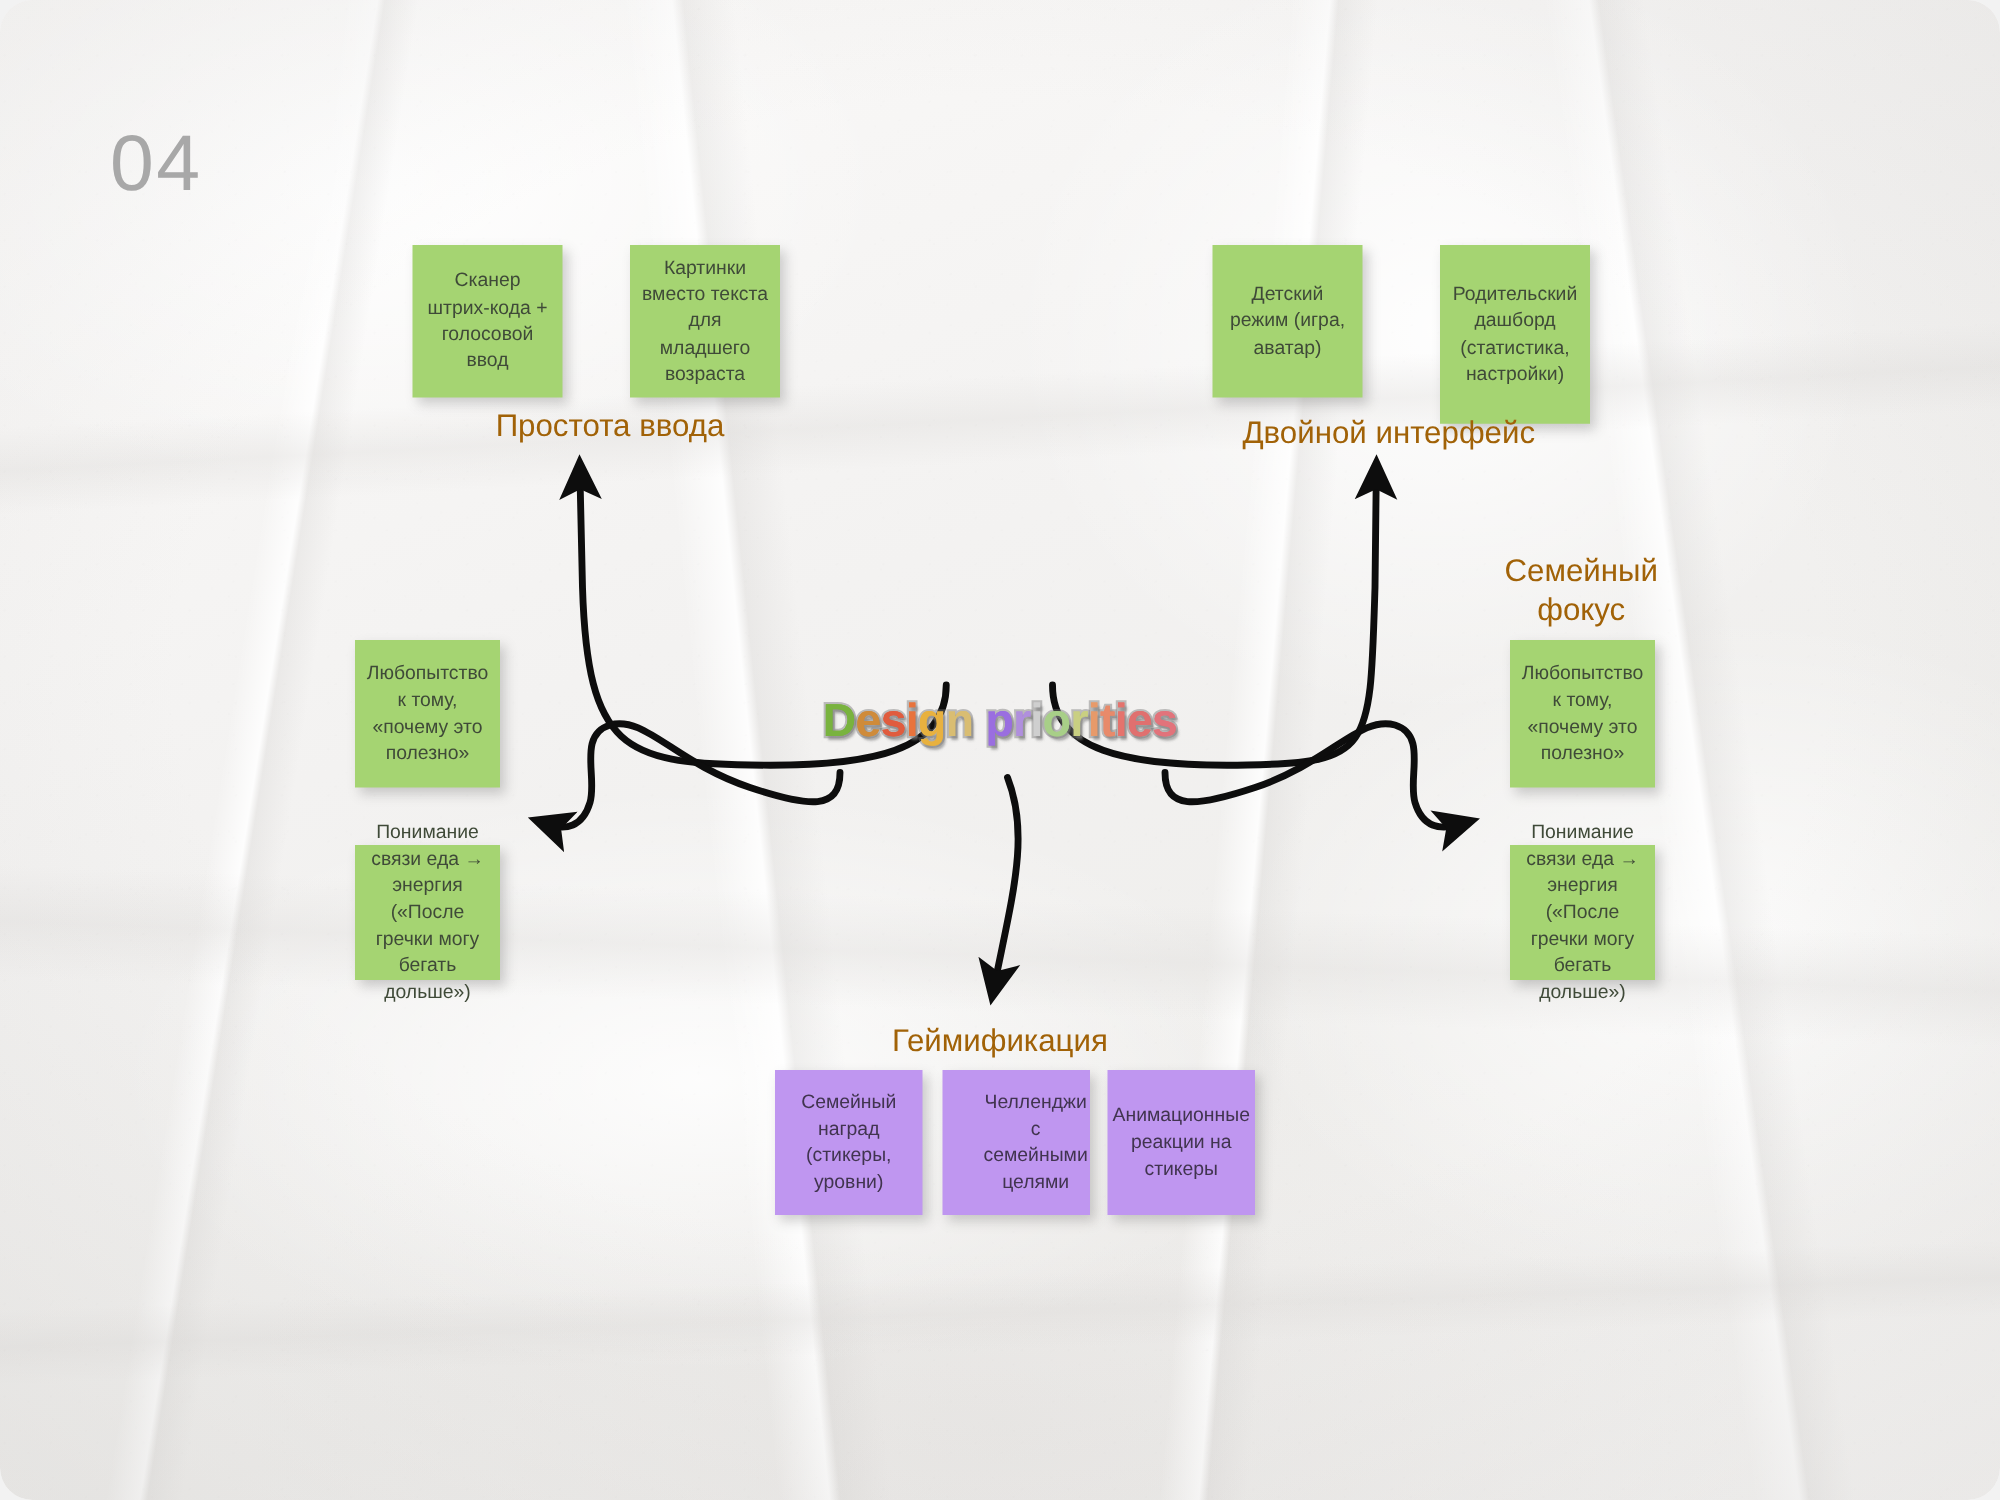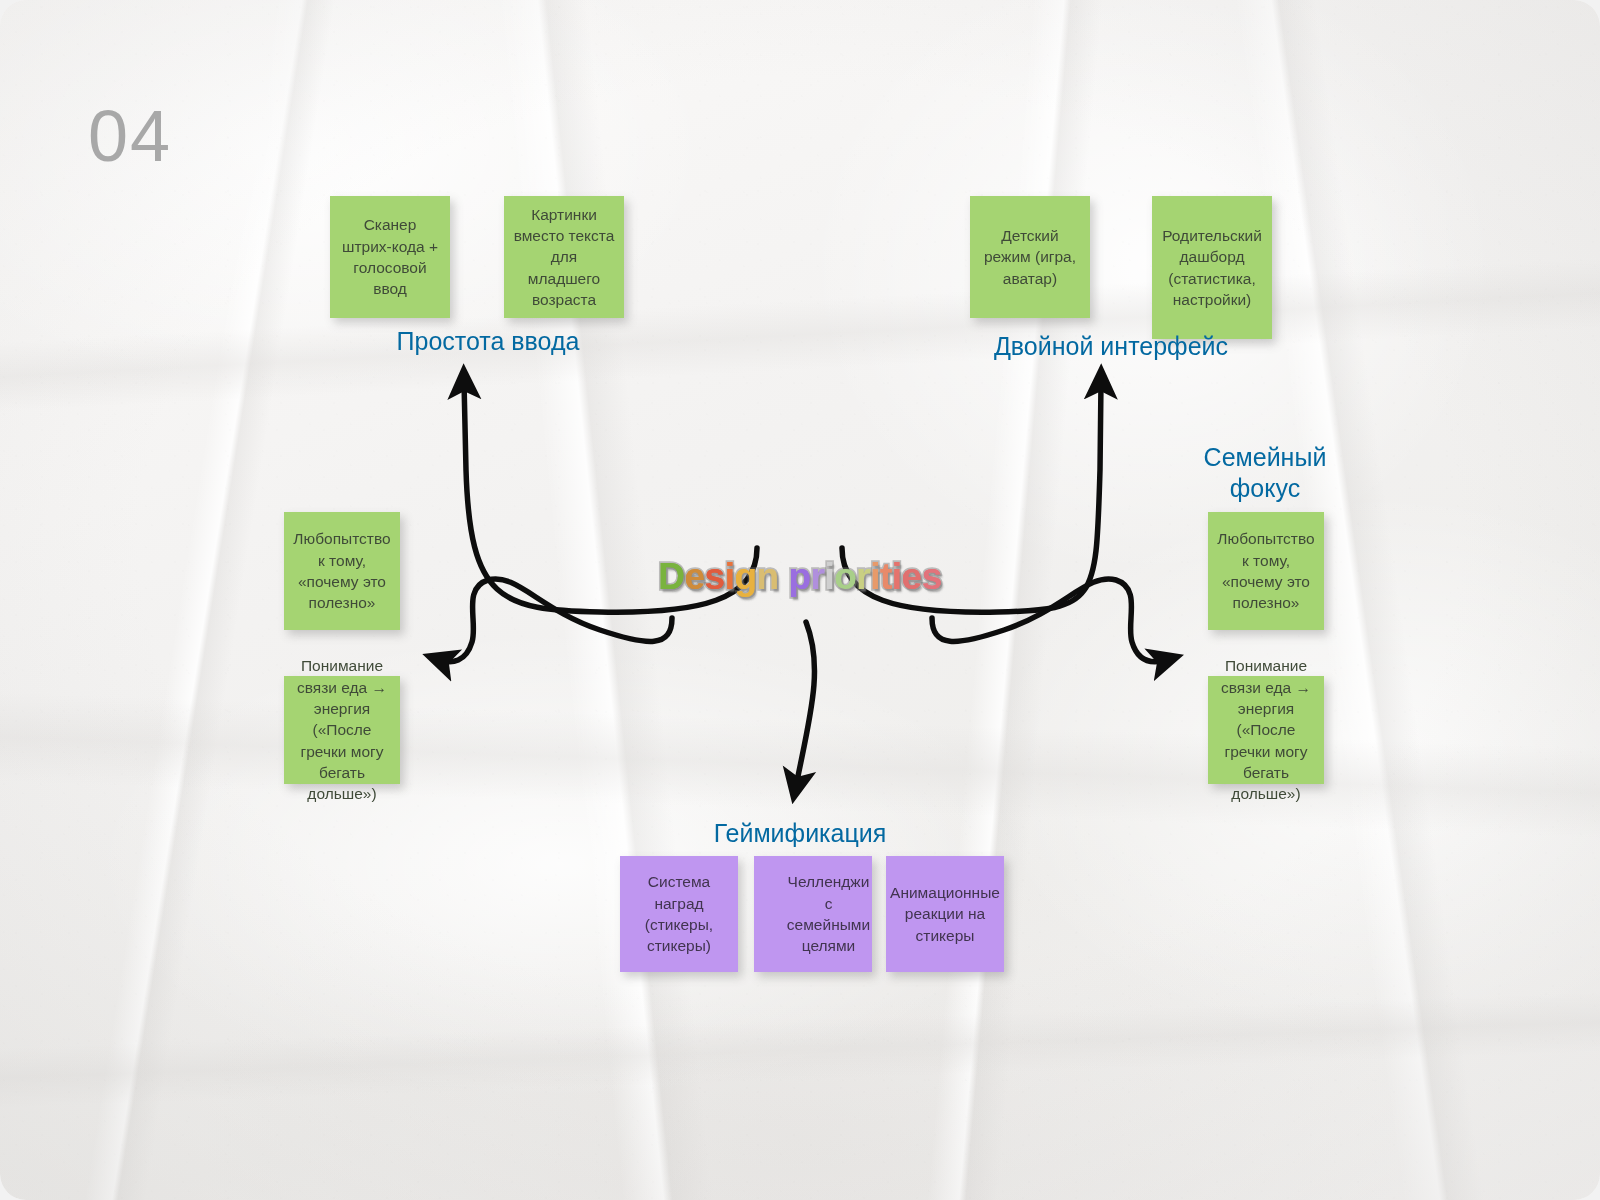--- a/index.html
+++ b/index.html
@@ -59,21 +59,21 @@
     border-radius: 26px;
     background: radial-gradient(ellipse 75% 70% at 50% 45%, rgba(255,255,255,0) 55%, rgba(206,204,202,0.30) 100%);
     pointer-events: none;
   }
 
   
   .slide-number {
     position: absolute;
     left: 88px;
     top: 100px;
-    font-size: 72px;
+    font-size: 63px;
     font-weight: 400;
     letter-spacing: 2px;
     color: #a8a8a8;
     line-height: 1;
     user-select: none;
   }
 
   
   .note {
     position: absolute;
@@ -91,21 +91,21 @@
   .note span { display: block; }
   .note-green { background: #a5d472; color: #3f4a38; }
   .note-purple { background: #bf96f0; color: #41344f; }
 
   
   .cluster-label {
     position: absolute;
     text-align: center;
     font-size: 25px;
     line-height: 1.22;
-    color: #0369a1;
+    color: #a16207;
     font-weight: 400;
     white-space: pre-line;
   }
 
   
   .center-title {
     position: absolute;
     left: 0;
     top: 556px;
     width: 1600px;
@@ -196,21 +196,21 @@
 фокус</div>
   <div class="note note-green" style="left:1208px; top:512px; width:116px; height:118px;">
     <span>Любопытство к тому, «почему это полезно»</span>
   </div>
   <div class="note note-green" style="left:1208px; top:676px; width:116px; height:108px;">
     <span>Понимание связи еда → энергия («После гречки могу бегать дольше»)</span>
   </div>
 
   <div class="cluster-label" style="left:665px; top:818px; width:270px;">Геймификация</div>
   <div class="note note-purple" style="left:620px; top:856px; width:118px; height:116px;">
-    <span>Система наград (стикеры, стикеры)</span>
+    <span>Семейный наград (стикеры, уровни)</span>
   </div>
   <div class="note note-purple" style="left:754px; top:856px; width:118px; height:116px;padding-left:40px;">
     <span>Челленджи с семейными целями</span>
   </div>
   <div class="note note-purple" style="left:886px; top:856px; width:118px; height:116px;">
     <span>Анимационные реакции на стикеры</span>
   </div>
 
   <div class="center-title" id="center-title"><span class="ch" style="color: rgb(121, 179, 62); position: relative;">D<i style="color: rgb(121, 179, 62); position: absolute; left: 0px; top: 0px;">D</i></span><span class="ch" style="color: rgb(207, 139, 58); position: relative;">e<i style="color: rgb(207, 139, 58); position: absolute; left: 0px; top: 0px;">e</i></span><span class="ch" style="color: rgb(224, 92, 62); position: relative;">s<i style="color: rgb(224, 92, 62); position: absolute; left: 0px; top: 0px;">s</i></span><span class="ch" style="color: rgb(232, 115, 60); position: relative;">i<i style="color: rgb(232, 115, 60); position: absolute; left: 0px; top: 0px;">i</i></span><span class="ch" style="color: rgb(232, 177, 63); position: relative;">g<i style="color: rgb(232, 177, 63); position: absolute; left: 0px; top: 0px;">g</i></span><span class="ch" style="color: rgb(217, 189, 114); position: relative;">n<i style="color: rgb(217, 189, 114); position: absolute; left: 0px; top: 0px;">n</i></span><span class="ch" style="-webkit-text-stroke: 0px; text-shadow: none;">&nbsp;</span><span class="ch" style="color: rgb(154, 110, 224); position: relative;">p<i style="color: rgb(154, 110, 224); position: absolute; left: 0px; top: 0px;">p</i></span><span class="ch" style="color: rgb(176, 143, 221); position: relative;">r<i style="color: rgb(176, 143, 221); position: absolute; left: 0px; top: 0px;">r</i></span><span class="ch" style="color: rgb(207, 207, 207); position: relative;">i<i style="color: rgb(207, 207, 207); position: absolute; left: 0px; top: 0px;">i</i></span><span class="ch" style="color: rgb(168, 207, 136); position: relative;">o<i style="color: rgb(168, 207, 136); position: absolute; left: 0px; top: 0px;">o</i></span><span class="ch" style="color: rgb(201, 207, 130); position: relative;">r<i style="color: rgb(201, 207, 130); position: absolute; left: 0px; top: 0px;">r</i></span><span class="ch" style="color: rgb(231, 154, 106); position: relative;">i<i style="color: rgb(231, 154, 106); position: absolute; left: 0px; top: 0px;">i</i></span><span class="ch" style="color: rgb(232, 138, 106); position: relative;">t<i style="color: rgb(232, 138, 106); position: absolute; left: 0px; top: 0px;">t</i></span><span class="ch" style="color: rgb(229, 115, 109); position: relative;">i<i style="color: rgb(229, 115, 109); position: absolute; left: 0px; top: 0px;">i</i></span><span class="ch" style="color: rgb(224, 112, 111); position: relative;">e<i style="color: rgb(224, 112, 111); position: absolute; left: 0px; top: 0px;">e</i></span><span class="ch" style="color: rgb(226, 115, 123); position: relative;">s<i style="color: rgb(226, 115, 123); position: absolute; left: 0px; top: 0px;">s</i></span></div>
 

